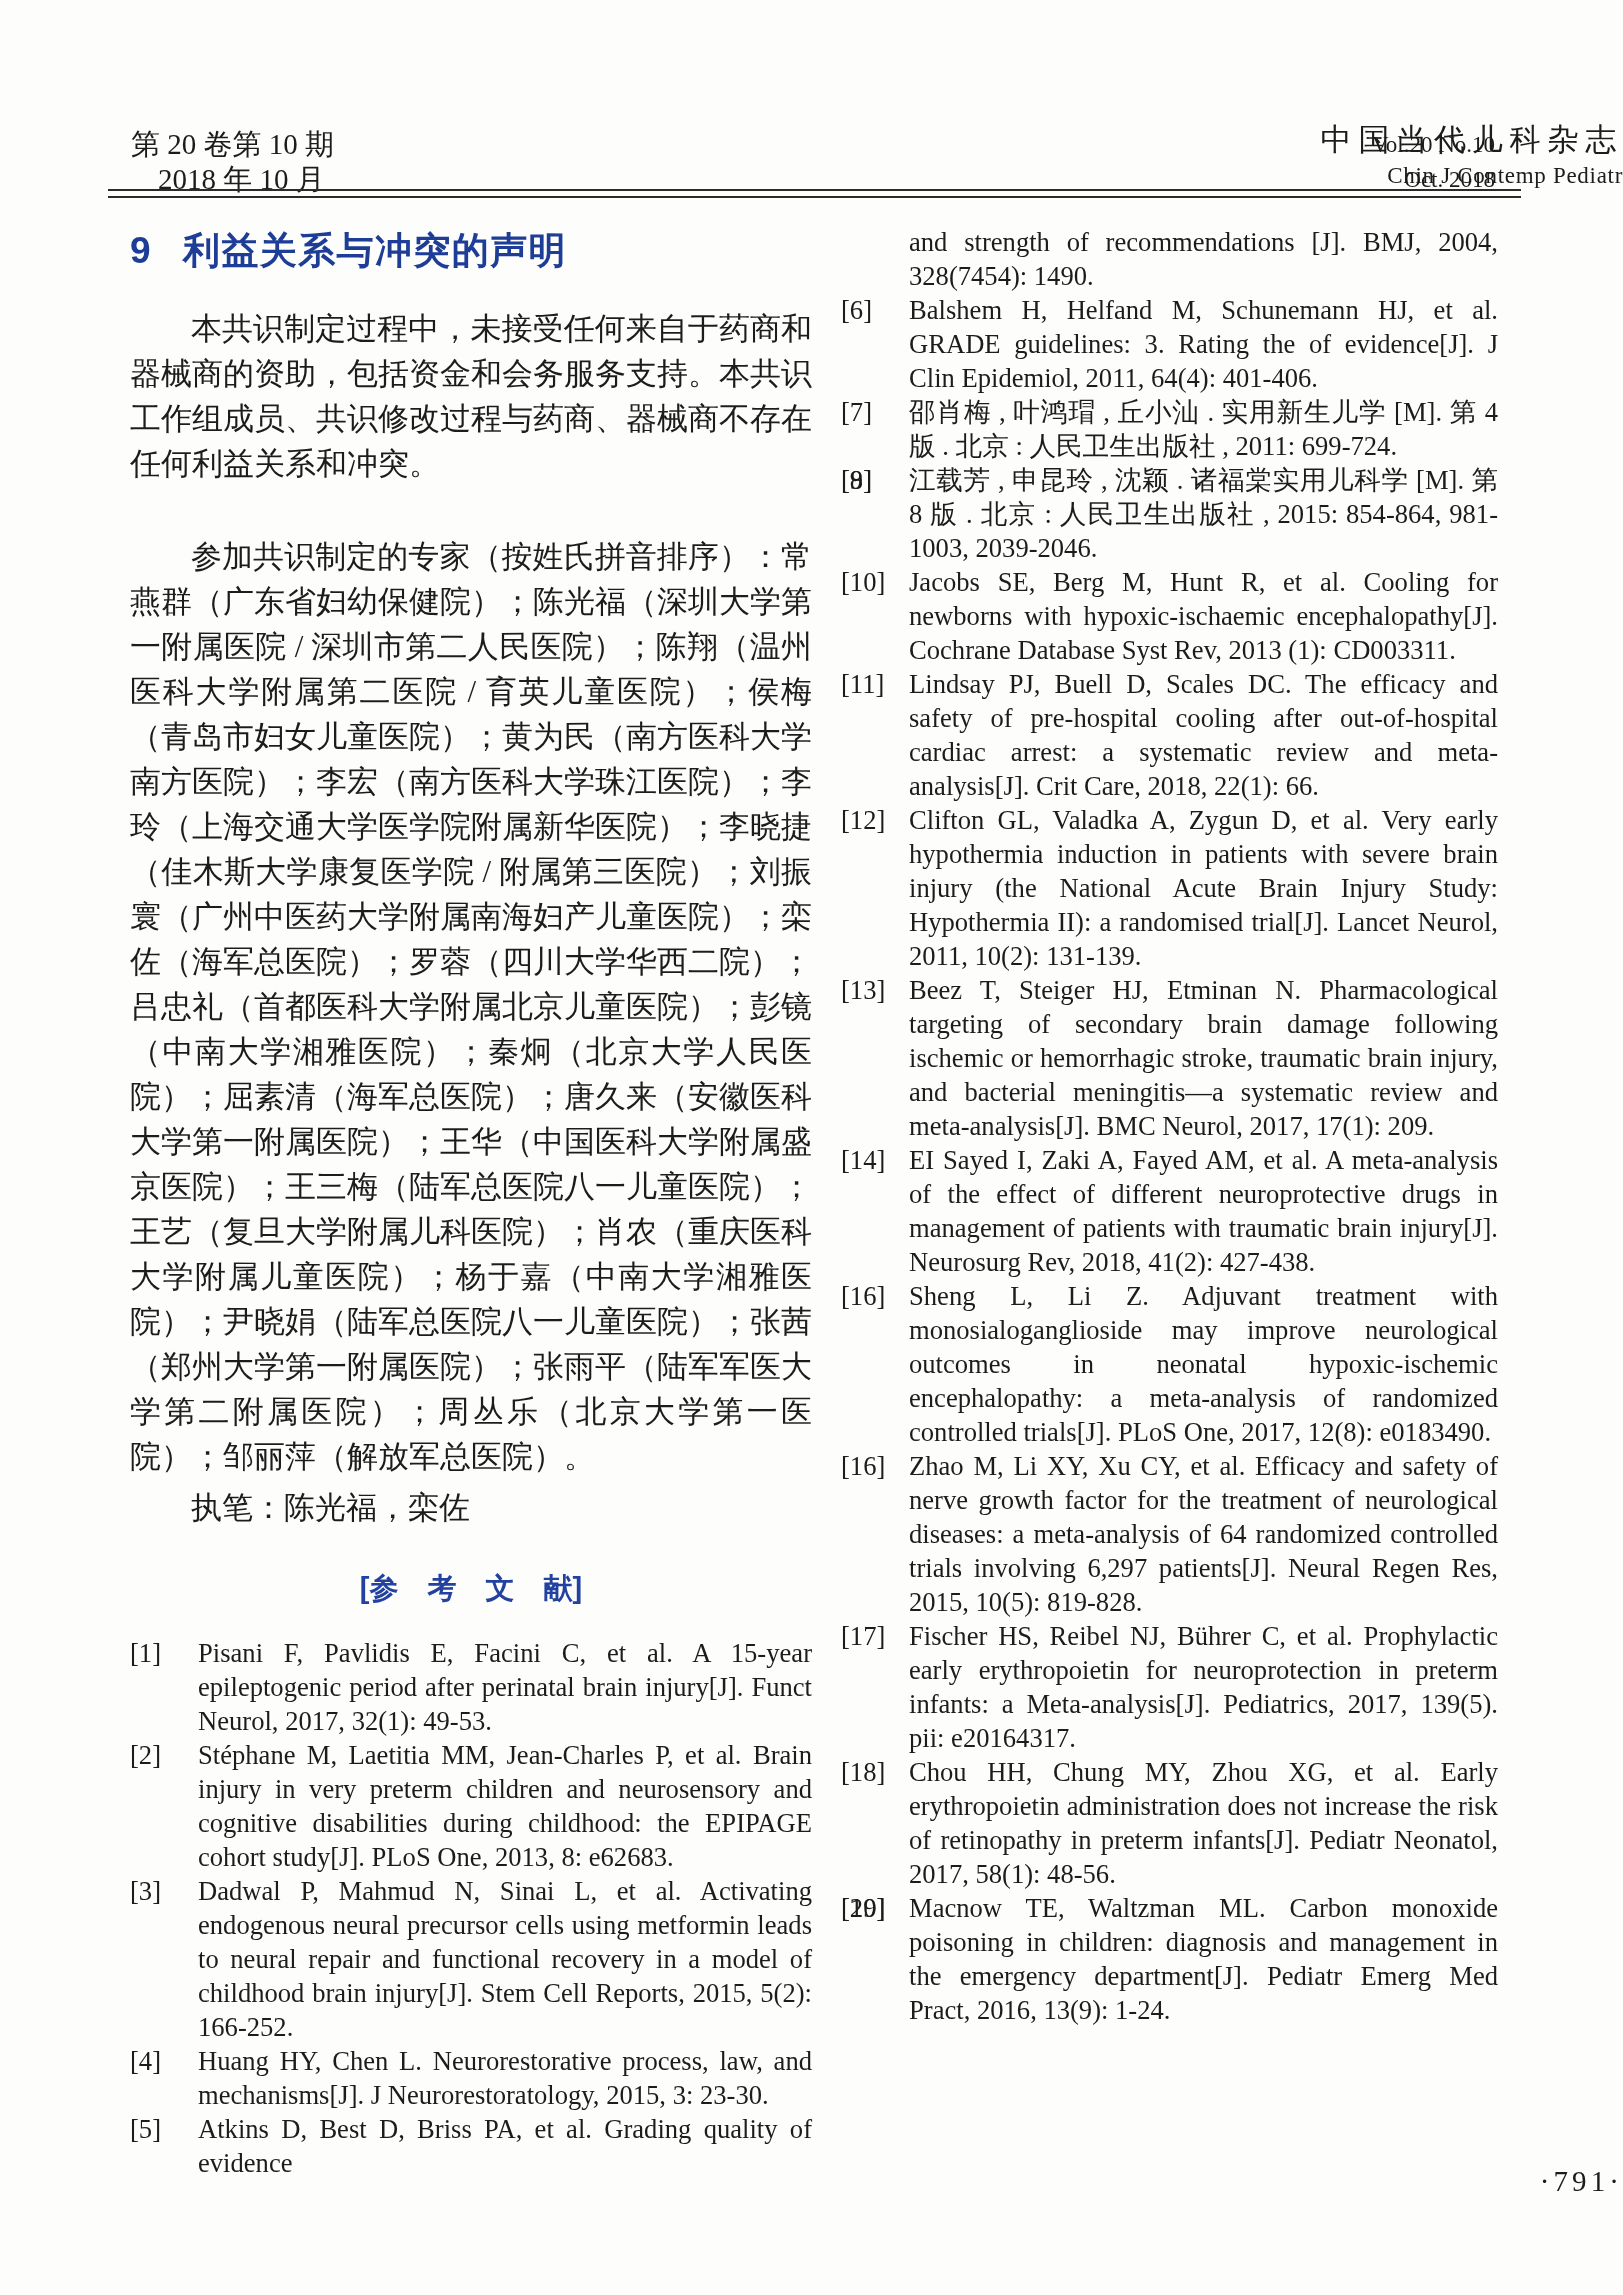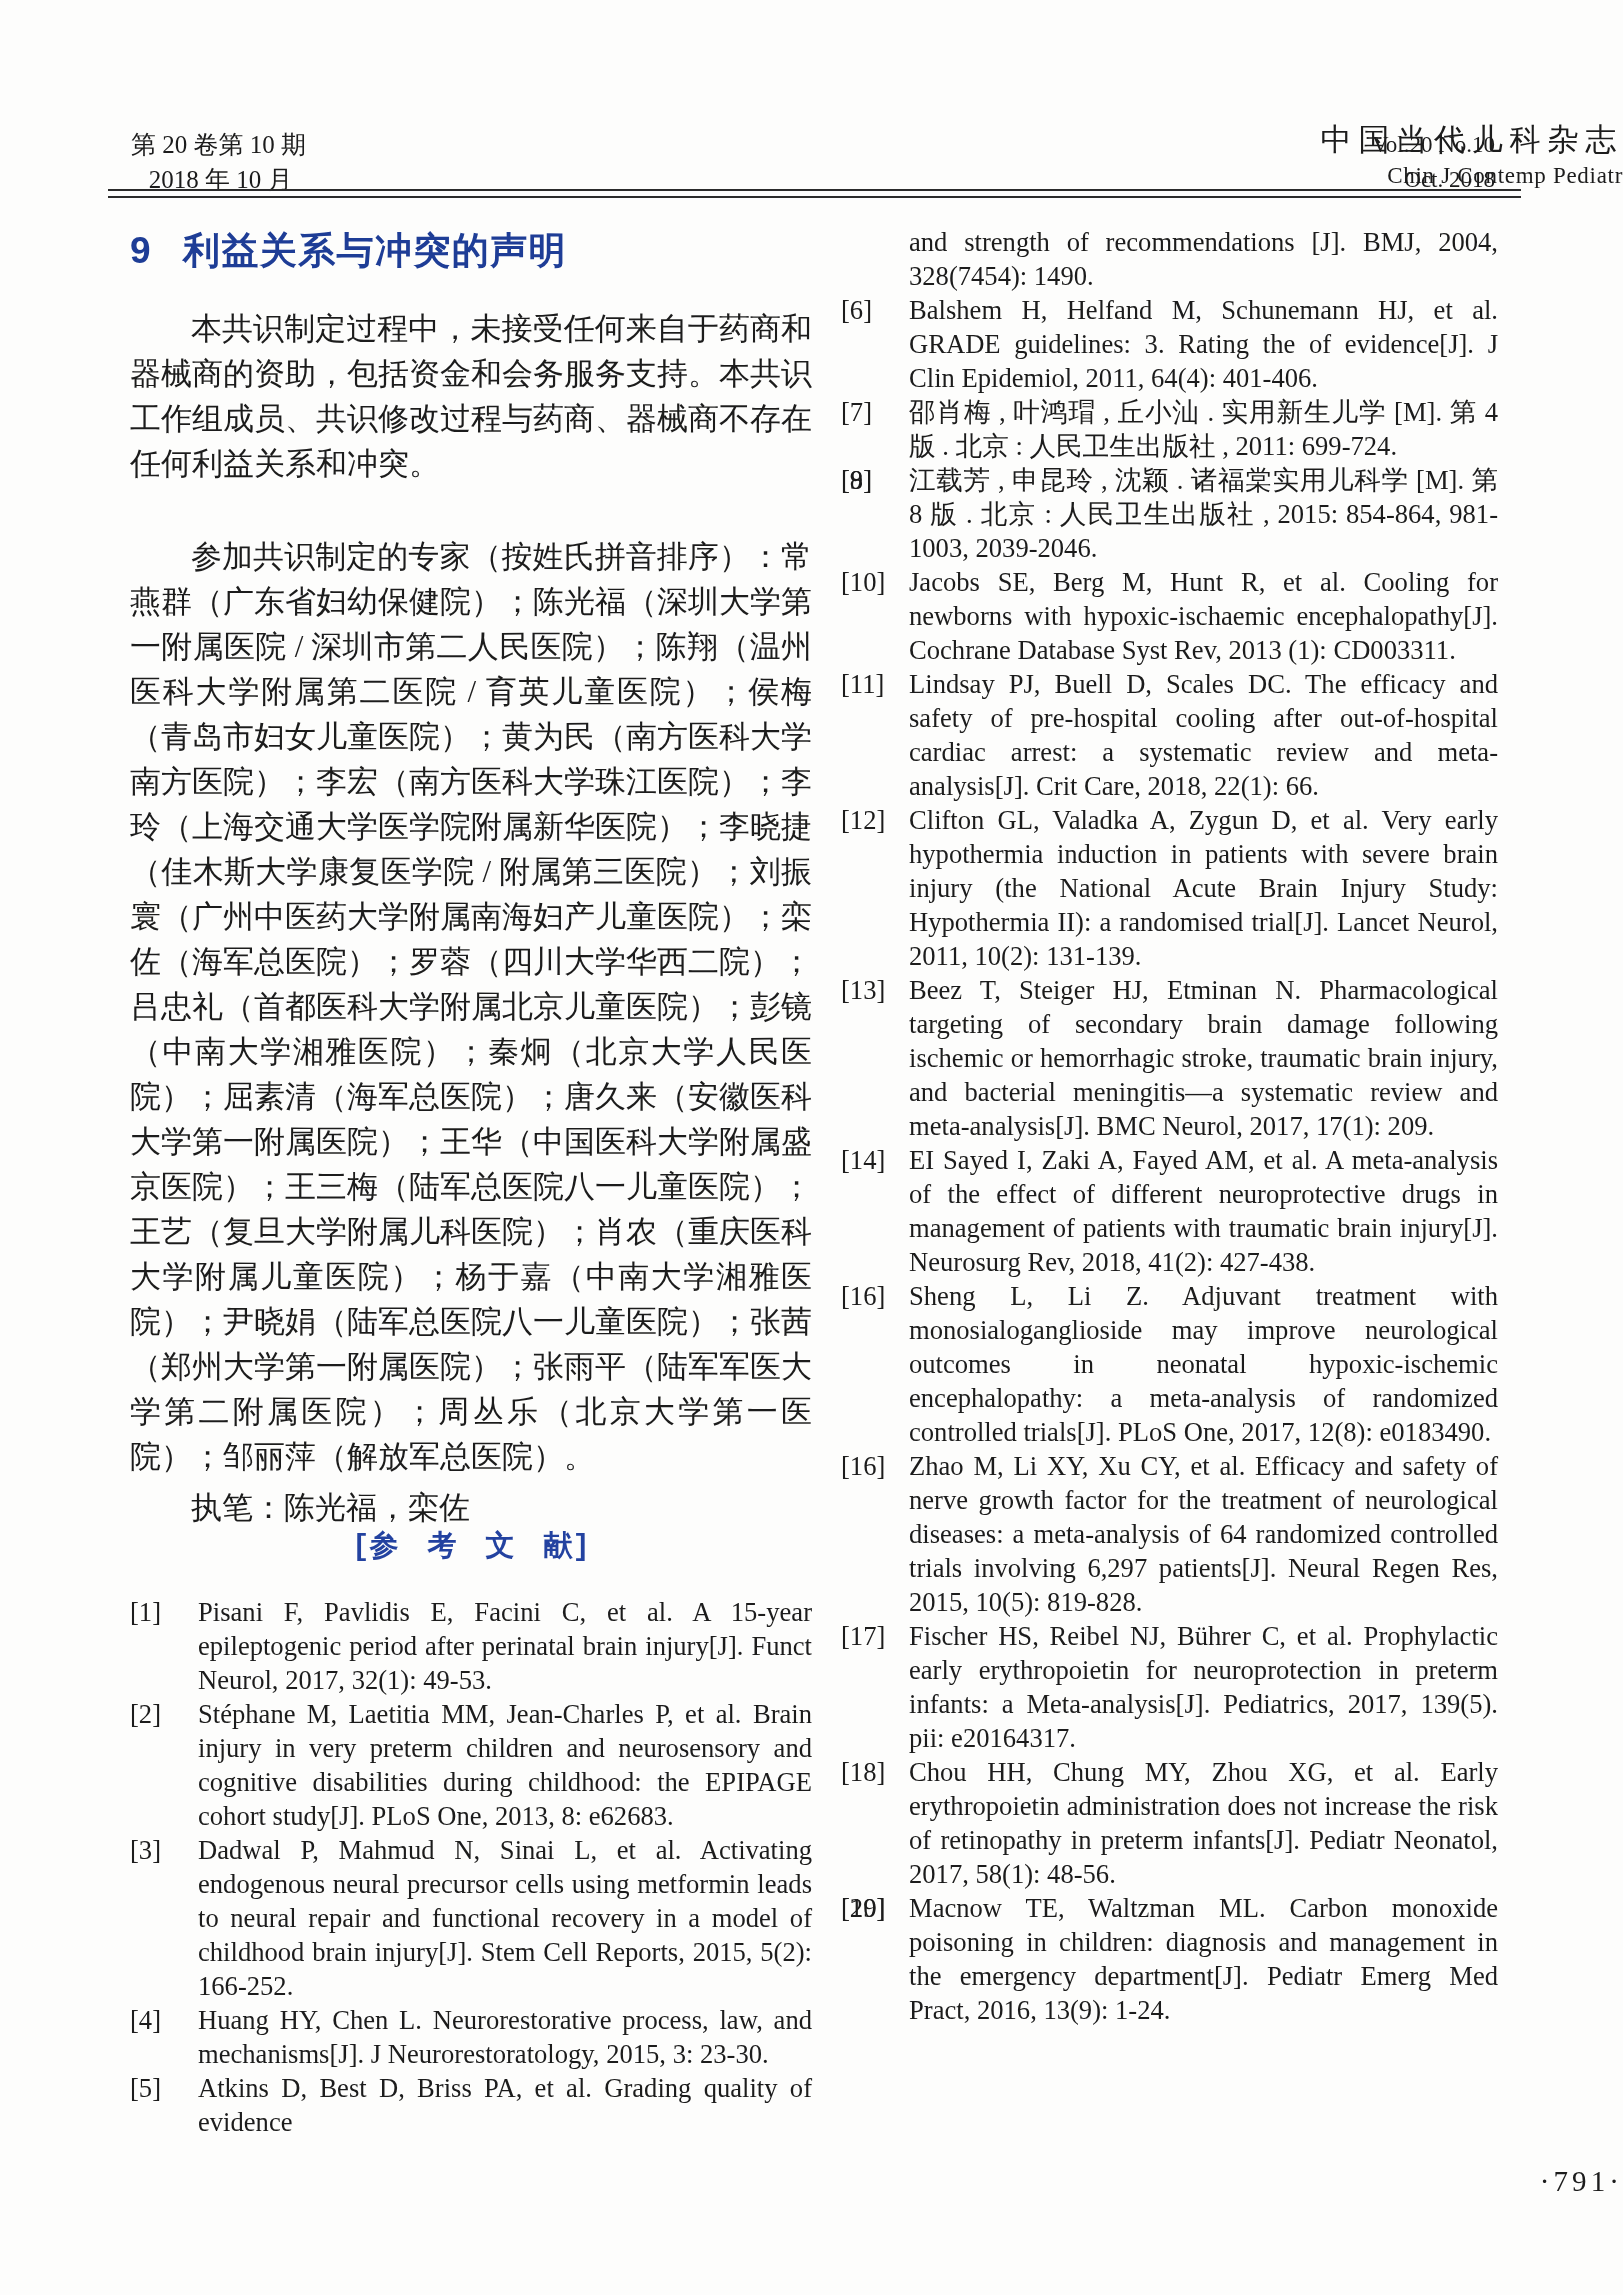--- a/index.html
+++ b/index.html
@@ -9,21 +9,21 @@
     height: 2295px;
     background: #fdfdfc;
     color: #1c1c1c;
     font-family: "Liberation Serif", "DejaVu Serif", serif;
     overflow: hidden;
   }
 
   
   .h-left {
     position: absolute; left: 131px; top: 127px;
-    font-size: 25px; line-height: 35px; white-space: nowrap;
+    font-size: 29px; line-height: 35px; white-space: nowrap; text-align: center;
   }
   .h-left .line2 { padding-left: 17.7px; }
   .h-center {
     position: absolute; left: 0; right: 0; top: 121px;
     text-align: right;
   }
   .jcn { font-size: 31px; letter-spacing: 6.8px; line-height: 38px; }
   .jen { font-size: 23px; line-height: 34px; letter-spacing: 0.7px; }
   .h-right {
     position: absolute; right: 128px; top: 127px;
@@ -57,23 +57,24 @@
     margin: 0;
     font-size: 31px;
     line-height: 45px;
     text-align: justify;
     text-indent: 61px;
   }
   .experts { margin-top: 48px; }
   .byline  { margin-top: 5.5px; }
 
   .ref-head {
+    margin-top: 41px;
     text-align: center;
     color: #2342a0;
-    font-family: Liberation Mono, monospace;
+    font-family: Liberation Sans, sans-serif;
     font-weight: bold;
     font-size: 29px;
     line-height: 35px;
   }
   .ref-list { margin-top: 30px; }
   .col-right .ref-list { margin-top: 0; }
 
   .ref-item {
     position: relative;
     padding-left: 68px;

